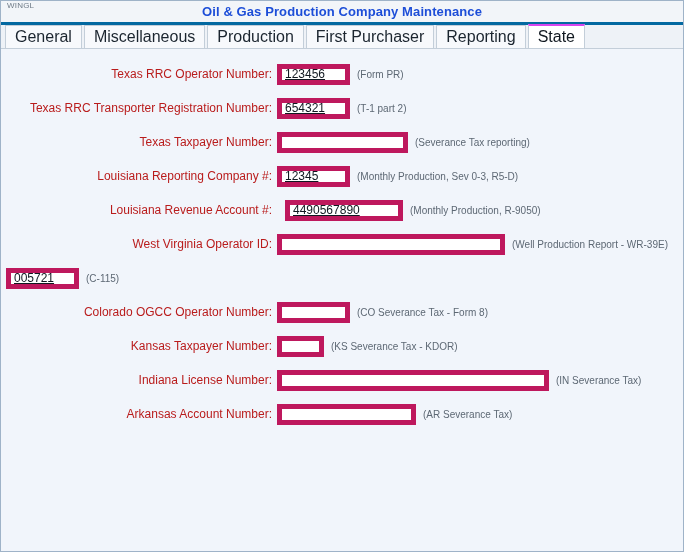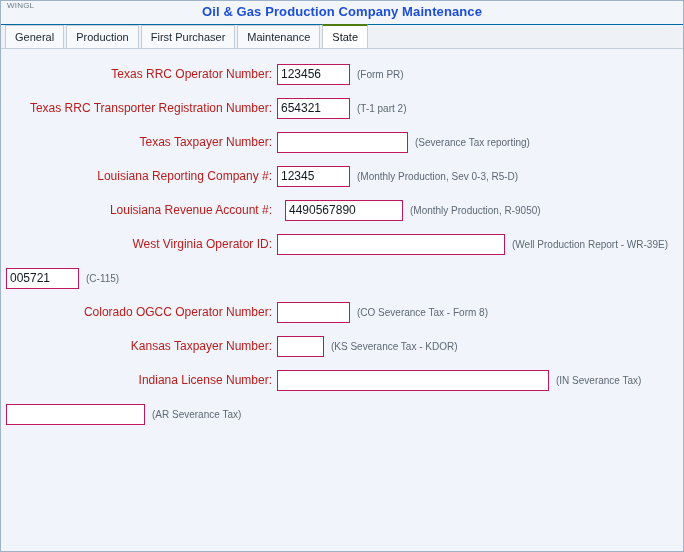--- a/index.html
+++ b/index.html
@@ -24,21 +24,21 @@
     display: flex;
     flex-direction: column;
     position: relative;
   }
 
   
   .titlebar {
     height: 24px;
     box-sizing: border-box;
     background: #f2f5f9;
-    border-bottom: 1px solid #0369a1;
+    border-bottom: 3px solid #0369a1;
     position: relative;
     flex: 0 0 auto;
   }
   .brand {
     position: absolute;
     left: 6px;
     top: 1px;
     line-height: 1.05;
   }
   .brand-app {
@@ -76,32 +76,32 @@
     flex: 0 0 auto;
     position: relative;
   }
   .tab {
     height: 23px;
     box-sizing: border-box;
     padding: 0 9px;
     margin-right: 2px;
     display: flex;
     align-items: center;
-    font-size: 11px;
+    font-size: 16px;
     color: #1b252f;
     background: #f7f9fc;
     border: 1px solid #c3ced9;
     border-bottom: none;
     border-top: 1px solid #c3ced9;
     white-space: nowrap;
     cursor: default;
   }
   .tab.active {
     background: #ffffff;
-    border-top: 2px solid #4d7c0f;
+    border-top: 2px solid #d946ef;
     height: 24px;
     color: #101820;
     position: relative;
     z-index: 2;
   }
 
   
   .form-area {
     flex: 1 1 auto;
     background: #f1f5fb;
@@ -126,28 +126,29 @@
     flex: 0 0 271px;
   }
   .field-wrap {
     display: flex;
     align-items: center;
     margin-left: 5px;
   }
   .field {
     box-sizing: border-box;
     height: 21px;
-    border: 1px solid #be185d;
+    border: 5px solid #be185d;
     background: #ffffff;
     font-family: "Liberation Sans", sans-serif;
     font-size: 12px;
     color: #101820;
     padding: 0 3px;
     outline: none;
     border-radius: 0;
+    text-decoration: underline;
   }
   .hint {
     font-size: 10px;
     color: #5d6874;
     margin-left: 7px;
     white-space: nowrap;
   }
 </style>
 </head>
 <body>
@@ -157,23 +158,24 @@
   <div class="titlebar">
     <div class="brand">
       <span class="brand-app">WINGL</span>
       <span class="brand-company">PakEnergy Exploration Company</span>
     </div>
     <div class="window-title">Oil &amp; Gas Production Company Maintenance</div>
   </div>
 
   <div class="tabstrip" id="tab-bar">
       <div class="tab">General</div>
+      <div class="tab">Miscellaneous</div>
       <div class="tab">Production</div>
       <div class="tab">First Purchaser</div>
-      <div class="tab">Maintenance</div>
+      <div class="tab">Reporting</div>
       <div class="tab active">State</div>
     </div>
 
   <div class="form-area" id="form-area">
       <div class="row">
         <div class="row-label">Texas RRC Operator Number:</div>
         <div class="field-wrap">
           <input type="text" class="field" value="123456" style="width: 73px;">
           <span class="hint">(Form PR)</span>
         </div>
@@ -234,20 +236,21 @@
         </div>
       </div>
       <div class="row">
         <div class="row-label">Indiana License Number:</div>
         <div class="field-wrap">
           <input type="text" class="field" value="" style="width: 272px;">
           <span class="hint">(IN Severance Tax)</span>
         </div>
       </div>
       <div class="row">
+        <div class="row-label">Arkansas Account Number:</div>
         <div class="field-wrap">
           <input type="text" class="field" value="" style="width: 139px;">
           <span class="hint">(AR Severance Tax)</span>
         </div>
       </div>
     </div>
 
 </div>
 
 </body></html>

